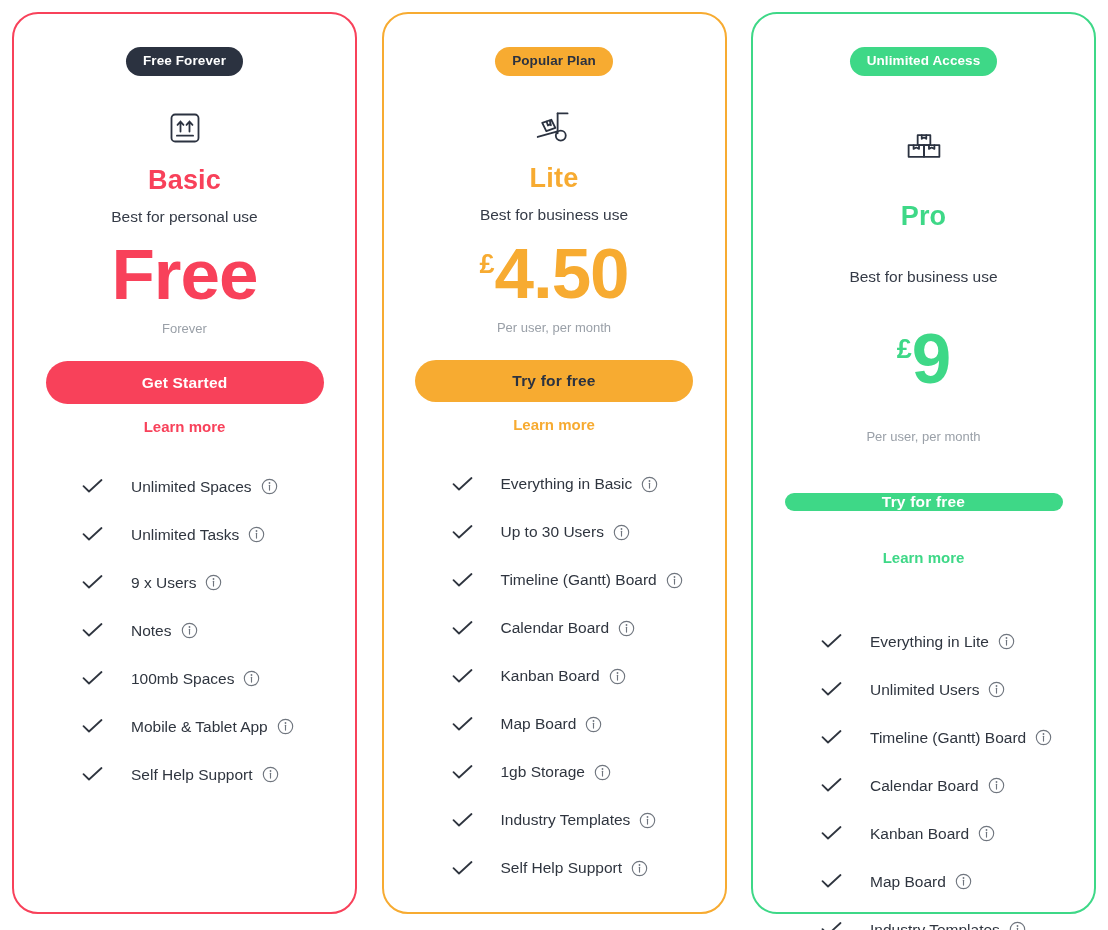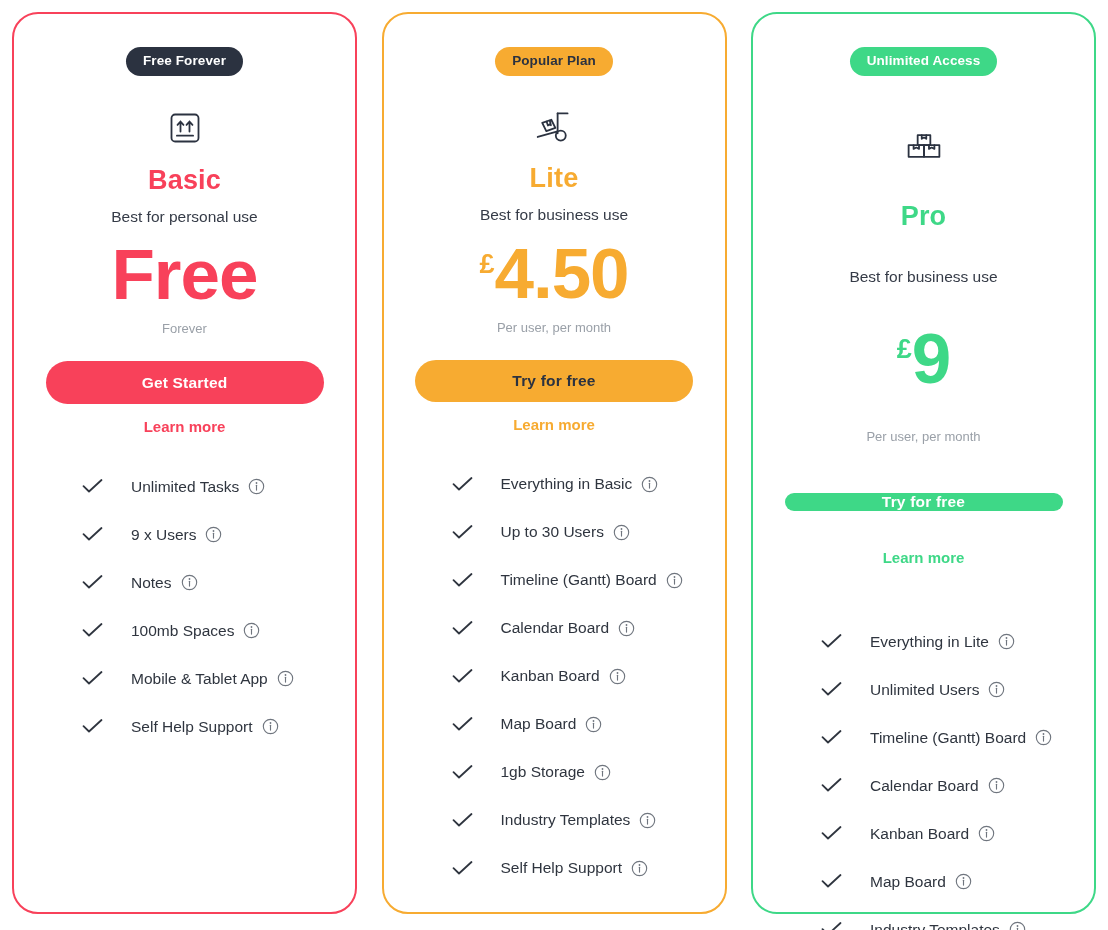--- a/index.html
+++ b/index.html
@@ -207,20 +207,35 @@
     <button class="cta-btn cta-basic">Get Started</button>
     <a class="learn-more learn-basic">Learn more</a>
 
     <ul class="feature-list">
       <li class="feature-item">
         <span class="feature-check">
           <svg width="21" height="16" viewBox="0 0 21 16" fill="none" stroke="#2F353F" stroke-width="1.8" stroke-linecap="round" stroke-linejoin="round">
               <path d="M1.5 8.2 L7 13.5 L19.5 2"></path>
             </svg>
         </span>
+        <span class="feature-label">Unlimited Spaces</span>
+        <span class="info-icon">
+          <svg width="17" height="17" viewBox="0 0 18 18" fill="none" stroke="#6F757E" stroke-width="1.2">
+              <circle cx="9" cy="9" r="7.6"></circle>
+              <circle cx="9" cy="5.3" r=".95" fill="#6F757E" stroke="none"></circle>
+              <path d="M9 7.8v5" stroke-linecap="round"></path>
+            </svg>
+        </span>
+      </li>
+      <li class="feature-item">
+        <span class="feature-check">
+          <svg width="21" height="16" viewBox="0 0 21 16" fill="none" stroke="#2F353F" stroke-width="1.8" stroke-linecap="round" stroke-linejoin="round">
+              <path d="M1.5 8.2 L7 13.5 L19.5 2"></path>
+            </svg>
+        </span>
         <span class="feature-label">Unlimited Tasks</span>
         <span class="info-icon">
           <svg width="17" height="17" viewBox="0 0 18 18" fill="none" stroke="#6F757E" stroke-width="1.2">
               <circle cx="9" cy="9" r="7.6"></circle>
               <circle cx="9" cy="5.3" r=".95" fill="#6F757E" stroke="none"></circle>
               <path d="M9 7.8v5" stroke-linecap="round"></path>
             </svg>
         </span>
       </li>
       <li class="feature-item">

